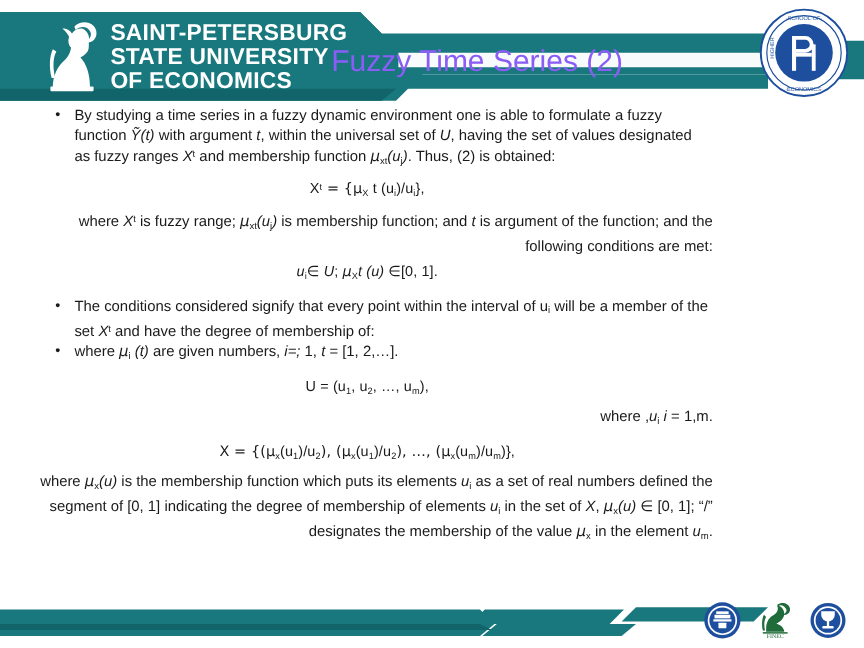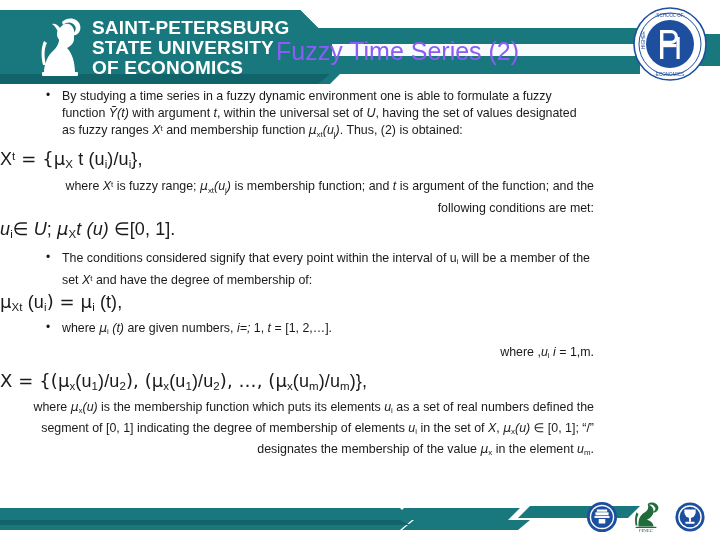--- a/index.html
+++ b/index.html
@@ -89,22 +89,22 @@
   .plain {
     margin: 0 18px 0 14px;
     text-indent: 0;
     text-align: right;
   }
   .plain.indent-cont {
     padding-left: 26px;
     text-indent: -26px;
   }
   .formula {
-    text-align: left;
-    font-size: 18px;
+    text-align: center;
+    font-size: 12px;
     line-height: 22px;
     margin: 2px 0 2px 0;
     letter-spacing: 0.1px;
   }
   .sp2 { height: 3px; }
   i { font-style: italic; }
   sub { font-size: 0.64em; vertical-align: -0.28em; }
   sup { font-size: 0.64em; vertical-align: 0.42em; }
   .mu { font-family: "DejaVu Sans", sans-serif; }
 
@@ -214,31 +214,31 @@
       <i>u</i><sub>i</sub><span>∈ </span><i>U</i><span>; </span><i class="mu">μ</i><sub>X</sub><i>t </i><i>(u)</i><span> ∈[0, 1].</span>
     </div>
 
     <div class="sp2"></div>
 
     <div class="bullet">
       <span>The conditions considered signify that every point within the interval of u</span><sub>i</sub><span> will be a member of</span>
       <span>the set </span><i>X</i><sup>t</sup><span> and have the degree of membership of:</span>
     </div>
 
-    <div class="formula">
-      <span class="mu">μ</span><sub>Xt</sub><span> (u</span><sub>i</sub><span class="mu">) = μ</span><sub>i</sub><span> (t),</span>
-    </div>
 
     <div class="bullet">
       <span> where </span><i class="mu">μ</i><sub>i</sub><i> (t)</i><span> are given numbers, </span><i>i=;</i><span> 1, </span><i>t</i><span> = [1, 2,…].</span>
     </div>
 
     <div class="sp2"></div>
 
 
+    <div class="formula">
+      <span>U = (u</span><sub>1</sub><span>, u</span><sub>2</sub><span>, …, u</span><sub>m</sub><span>),</span>
+    </div>
 
     <div class="plain">
       <span>where ,</span><i>u</i><sub>i</sub><span> </span><i>i</i><span> = 1,m.</span>
     </div>
 
     <div class="sp2"></div>
 
 
     <div class="formula">
       <span class="mu">X = {(μ</span><sub>x</sub><span>(u</span><sub>1</sub><span>)/u</span><sub>2</sub><span class="mu">), (μ</span><sub>x</sub><span>(u</span><sub>1</sub><span>)/u</span><sub>2</sub><span class="mu">), …, (μ</span><sub>x</sub><span>(u</span><sub>m</sub><span>)/u</span><sub>m</sub><span>)},</span>

